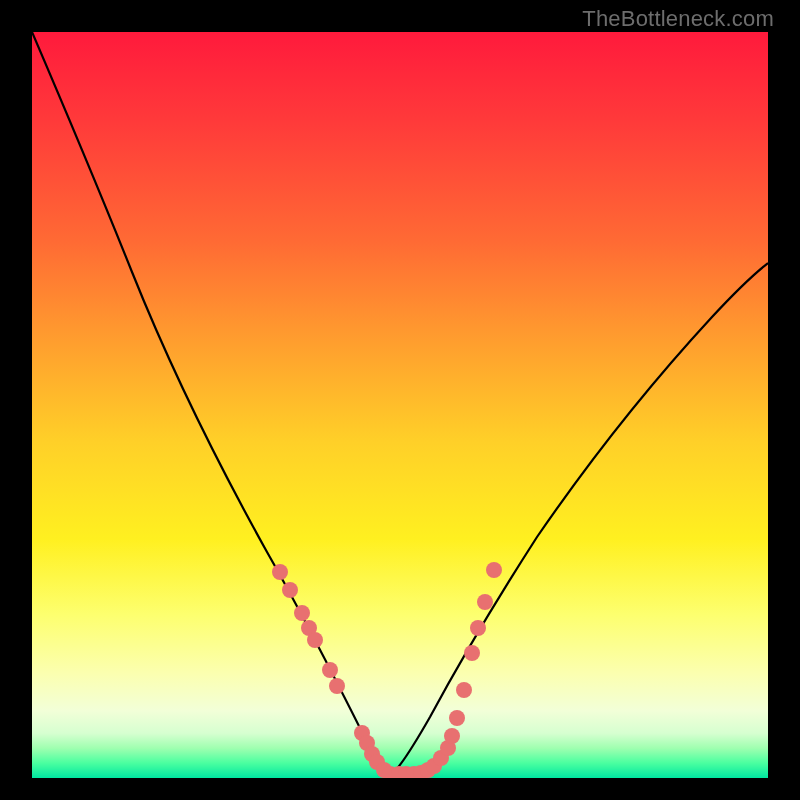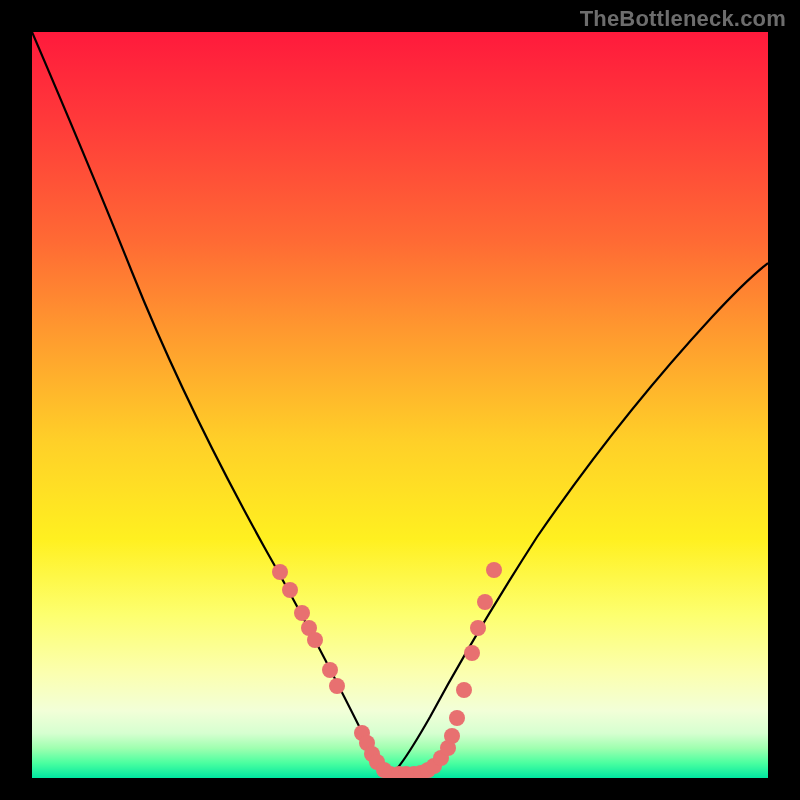--- a/index.html
+++ b/index.html
@@ -40,25 +40,25 @@
       #f2ffd8 91%,
       #d6ffd0 94%,
       #9fffb0 96%,
       #4affa0 98%,
       #00e6a0 100%
     );
   }
   .watermark {
     position: absolute;
     top: 6px;
-    right: 14px;
+    right: 26px;
     color: #6d6d6d;
     font-size: 22px;
     letter-spacing: 0.2px;
-    font-weight: 700;
+    font-weight: 400;
   }
   svg.curve {
     position: absolute;
     inset: 0;
   }
 </style>
 </head>
 <body>
 
 <div class="frame">

